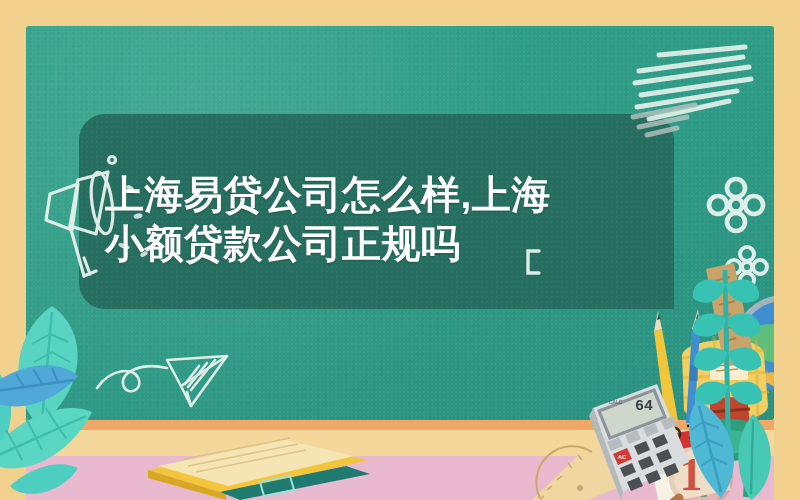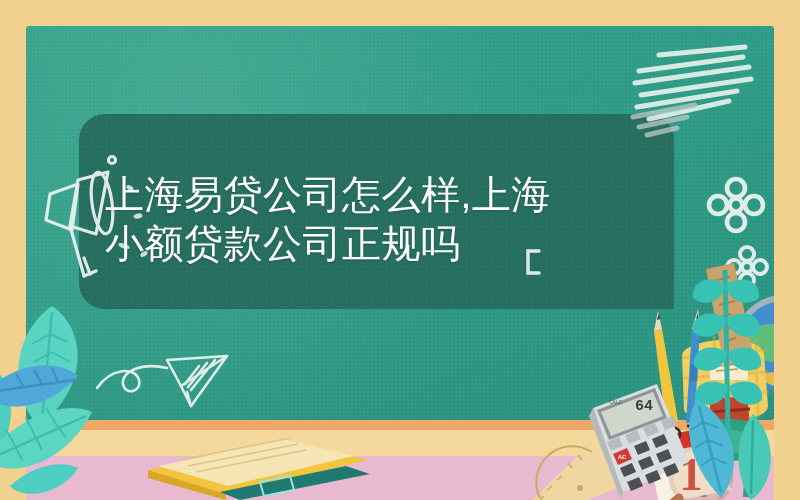--- a/index.html
+++ b/index.html
@@ -65,21 +65,21 @@
   }
 
   
   .headline{
     position:absolute;
     left:105px;top:170px;
     width:560px;
     z-index:5;
     color:#ffffff;
     font-size:39px;
-    font-weight:normal;
+    font-weight:bold;
     line-height:49px;
     letter-spacing:.5px;
     white-space:pre-line;
     text-shadow:0 1px 2px rgba(0,0,0,.18);
   }
 
   
   .doodle{position:absolute;z-index:4;opacity:.92;}
   .d-megaphone{left:26px;top:150px;}
   .d-plane    {left:95px;top:350px;}

